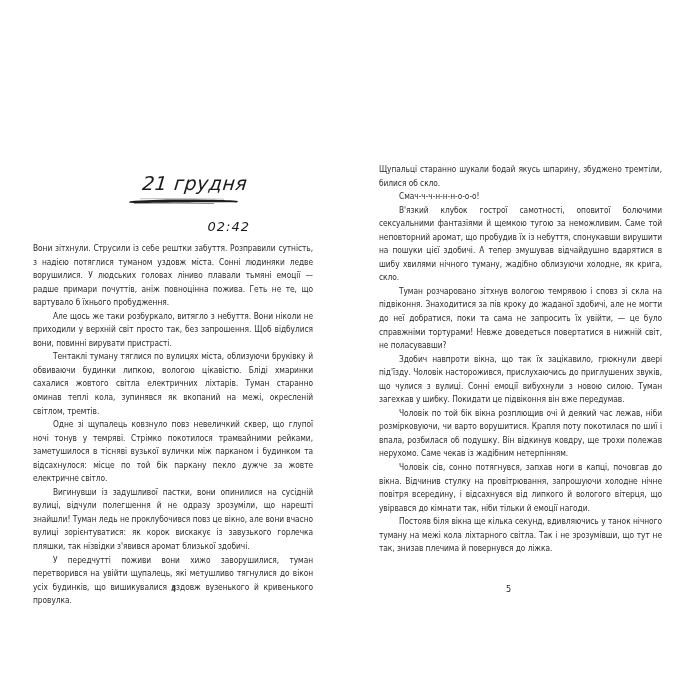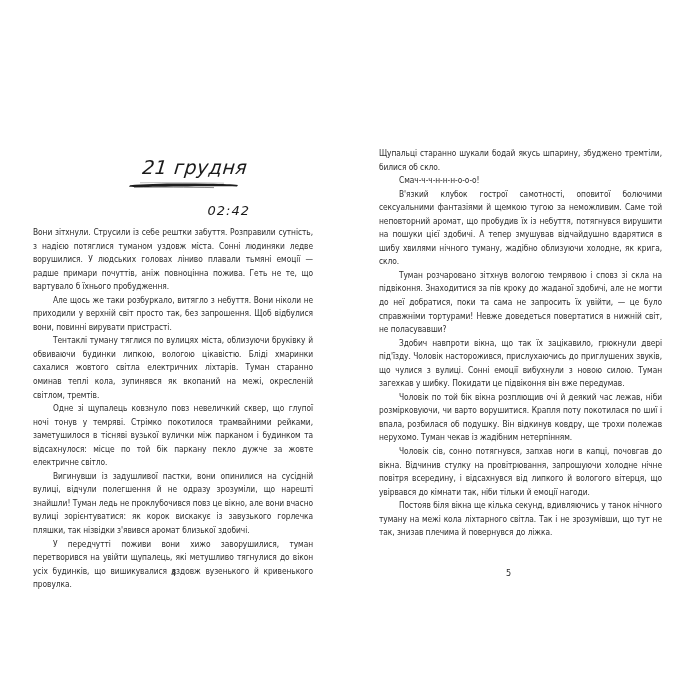--- a/index.html
+++ b/index.html
@@ -16,21 +16,21 @@
       color: #2b2b2b;
     }
     .spread {
       position: absolute;
       left: 0; top: 0;
       width: 700px; height: 700px;
       background: #ffffff;
     }
     .page {
       position: absolute;
-      top: 0;
+      top: 16px;
       height: 600px;
     }
     .page-left { left: 0; width: 350px; }
     .page-right { left: 350px; width: 350px; }
 
     .text-block {
       position: absolute;
       font-size: 8.3px;
       line-height: 13.55px;
       text-align: justify;
@@ -118,23 +118,23 @@
         <p><span>У передчутті поживи </span><b>вони</b><span> хижо заворушилися, туман перетворився на увійти щупалець, які метушливо тягнулися до вікон усіх будинків, що вишикувалися вздовж вузенького й кривенького провулка.</span></p>
       </div>
 
     <div class="page-number">4</div>
   </div>
 
   <div class="page page-right">
     <div class="text-block" id="right-text">
         <p class="noindent"><span>Щупальці старанно шукали бодай якусь шпарину, збуджено тремтіли, билися об скло.</span></p>
         <p><span>Смач-ч-ч-н-н-н-о-о-о!</span></p>
-        <p><span>В'язкий клубок гострої самотності, оповитої болючими сексуальними фантазіями й щемкою тугою за неможливим. Саме той неповторний аромат, що пробудив </span><b>їх</b><span> із небуття, потягнувся вирушити на пошуки цієї здобичі. А тепер змушував відчайдушно вдарятися в шибу хвилями нічного туману, жадібно облизуючи холодне, як крига, скло.</span></p>
+        <p><span>В'язкий клубок гострої самотності, оповитої болючими сексуальними фантазіями й щемкою тугою за неможливим. Саме той неповторний аромат, що пробудив </span><b>їх</b><span> із небуття, спонукавши вирушити на пошуки цієї здобичі. А тепер змушував відчайдушно вдарятися в шибу хвилями нічного туману, жадібно облизуючи холодне, як крига, скло.</span></p>
         <p><span>Туман розчаровано зітхнув вологою темрявою і сповз зі скла на підвіконня. Знаходитися за пів кроку до жаданої здобичі, але не могти до неї добратися, поки та сама не запросить </span><b>їх</b><span> увійти, — це було справжніми тортурами! Невже доведеться повертатися в нижній світ, не поласувавши?</span></p>
         <p><span>Здобич навпроти вікна, що так </span><b>їх</b><span> зацікавило, грюкнули двері під'їзду. Чоловік насторожився, прислухаючись до приглушених звуків, що чулися з вулиці. Сонні емоції вибухнули з новою силою. Туман загехкав у шибку. Покидати це підвіконня він вже передумав.</span></p>
-        <p><span>Чоловік по той бік вікна розплющив очі й деякий час лежав, ніби розмірковуючи, чи варто ворушитися. Крапля поту покотилася по шиї і впала, розбилася об подушку. Він відкинув ковдру, ще трохи полежав нерухомо. Туман чекав із жадібним нетерпінням.</span></p>
+        <p><span>Чоловік по той бік вікна розплющив очі й деякий час лежав, ніби розмірковуючи, чи варто ворушитися. Крапля поту покотилася по шиї і впала, розбилася об подушку. Він відкинув ковдру, ще трохи полежав нерухомо. Саме чекав із жадібним нетерпінням.</span></p>
         <p><span>Чоловік сів, сонно потягнувся, запхав ноги в капці, почовгав до вікна. Відчинив стулку на провітрювання, запрошуючи холодне нічне повітря всередину, і відсахнувся від липкого й вологого вітерця, що увірвався до кімнати так, ніби тільки й емоції нагоди.</span></p>
         <p><span>Постояв біля вікна ще кілька секунд, вдивляючись у танок нічного туману на межі кола ліхтарного світла. Так і не зрозумівши, що тут не так, знизав плечима й повернувся до ліжка.</span></p>
       </div>
     <div class="page-number">5</div>
   </div>
 
 </div>
 
 </body></html>

